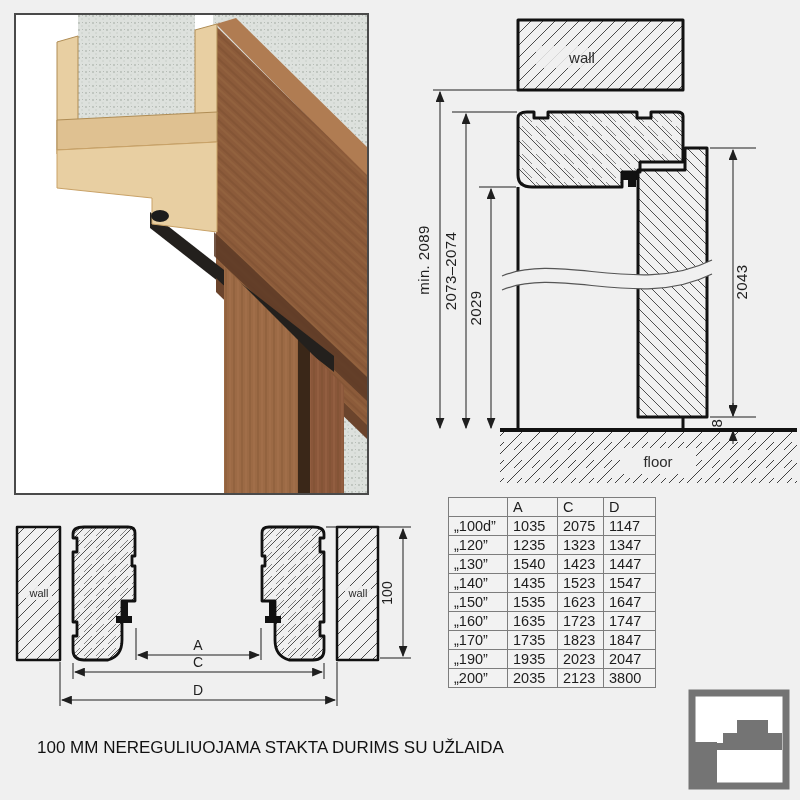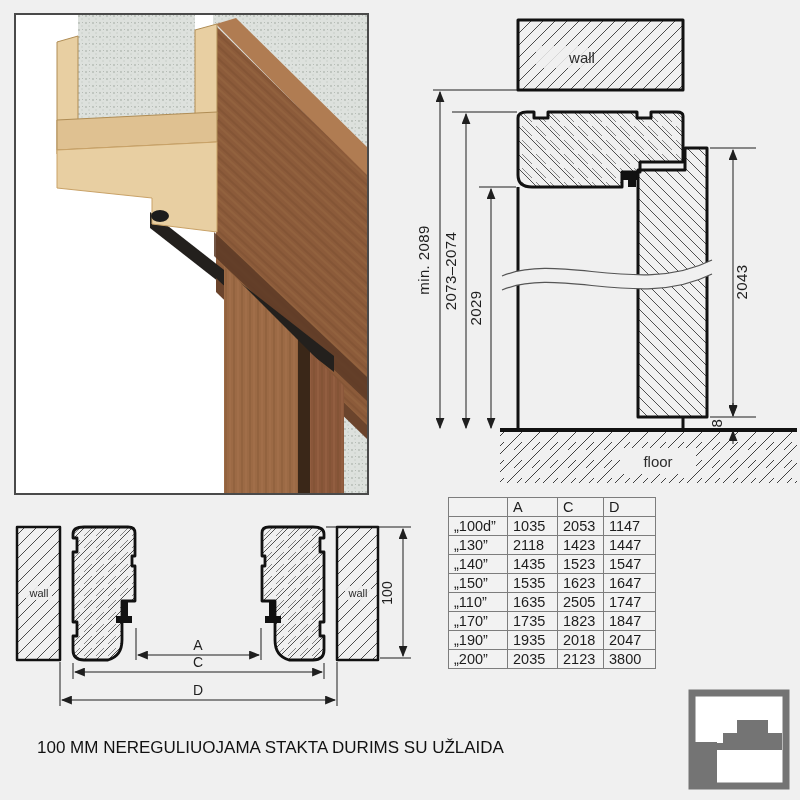--- a/index.html
+++ b/index.html
@@ -197,57 +197,63 @@
   <tbody>
         <tr>
     <th class="c0"></th>
     <th class="c1">A</th>
     <th class="c2">C</th>
     <th class="c3">D</th>
   </tr>
   <tr>
     <td>„100d”</td>
           <td>1035</td>
-          <td>2053</td>
+          <td>2075</td>
           <td>1147</td>
   </tr>
   <tr>
+    <td>„120”</td>
+          <td>1235</td>
+          <td>1323</td>
+          <td>1347</td>
+  </tr>
+  <tr>
     <td>„130”</td>
-          <td>2118</td>
+          <td>1540</td>
           <td>1423</td>
           <td>1447</td>
   </tr>
   <tr>
     <td>„140”</td>
           <td>1435</td>
           <td>1523</td>
           <td>1547</td>
   </tr>
   <tr>
     <td>„150”</td>
           <td>1535</td>
           <td>1623</td>
           <td>1647</td>
   </tr>
   <tr>
-    <td>„110”</td>
+    <td>„160”</td>
           <td>1635</td>
-          <td>2505</td>
+          <td>1723</td>
           <td>1747</td>
   </tr>
   <tr>
     <td>„170”</td>
           <td>1735</td>
           <td>1823</td>
           <td>1847</td>
   </tr>
   <tr>
     <td>„190”</td>
           <td>1935</td>
-          <td>2018</td>
+          <td>2023</td>
           <td>2047</td>
   </tr>
   <tr>
     <td>„200”</td>
           <td>2035</td>
           <td>2123</td>
           <td>3800</td>
   </tr>
 </tbody>
     </table>

